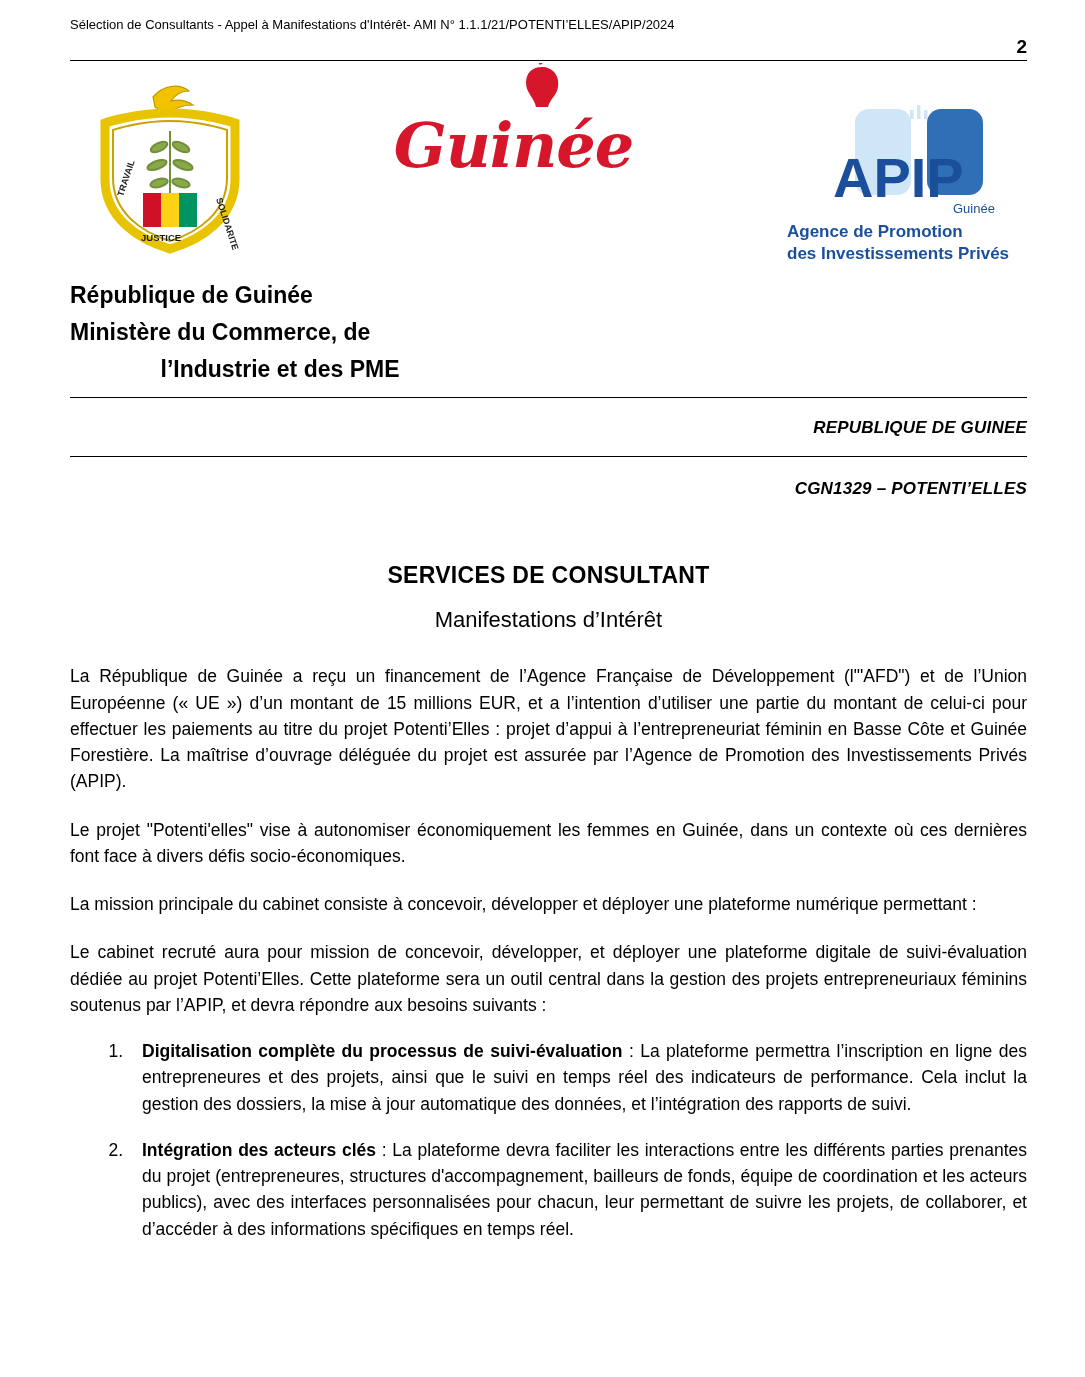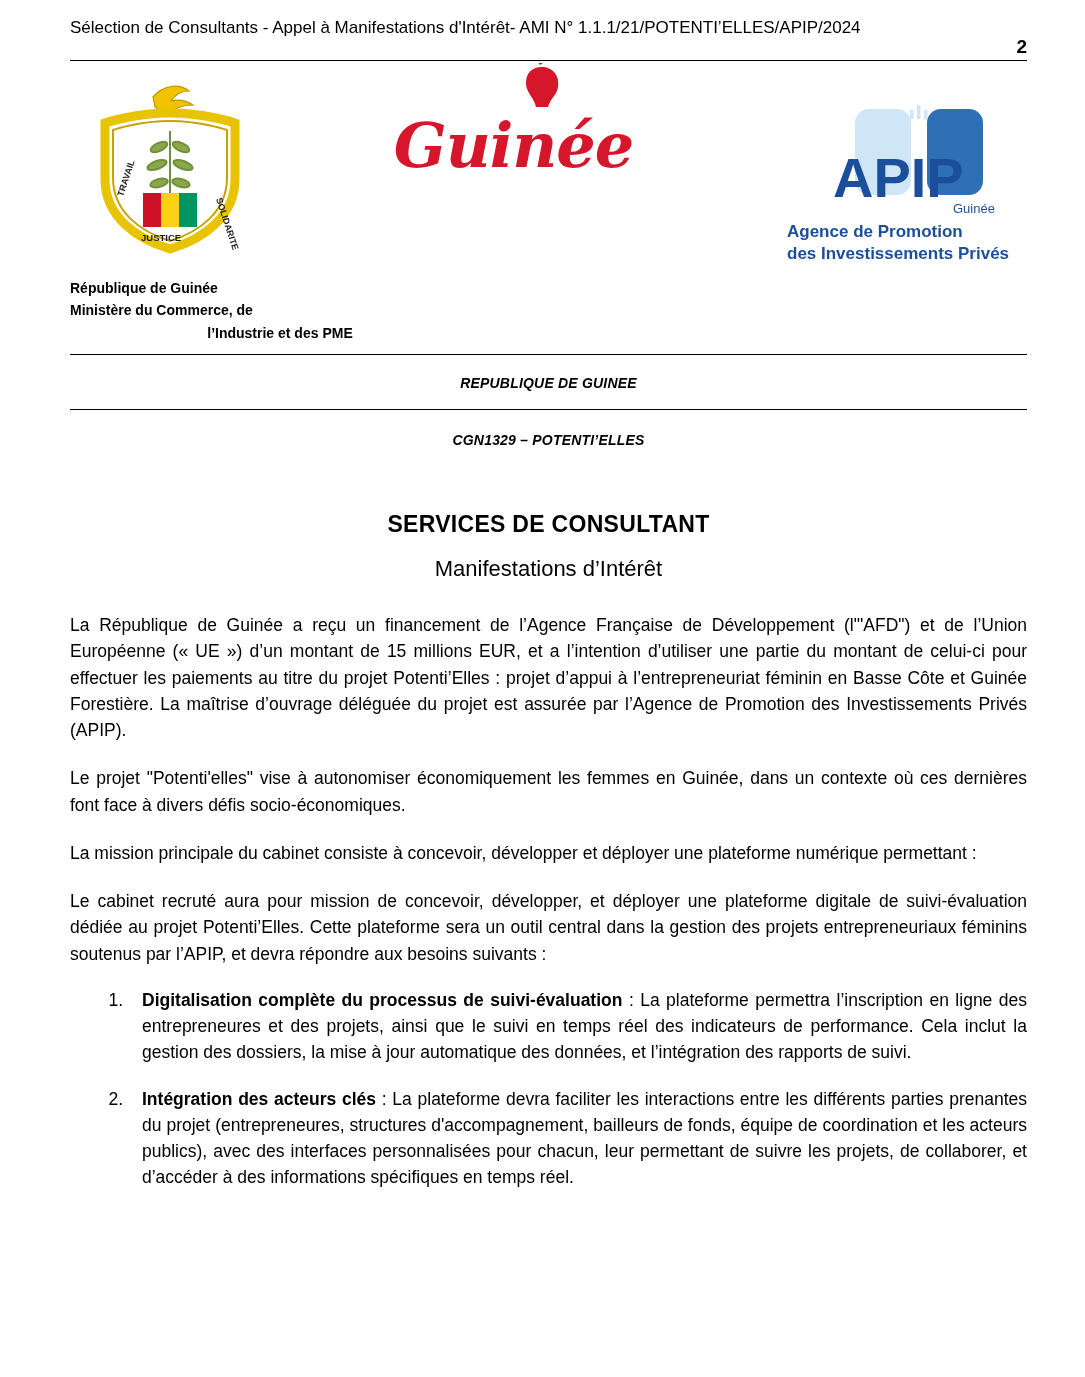--- a/index.html
+++ b/index.html
@@ -24,21 +24,21 @@
 
   
   .doc-header {
     display: flex;
     align-items: flex-start;
     justify-content: space-between;
     border-bottom: 1.6px solid #000;
     padding-bottom: 2px;
   }
   .doc-header-title {
-    font-size: 17px;
+    font-size: 13px;
     line-height: 1.42;
     max-width: 850px;
   }
   .doc-header-page {
     font-size: 19px;
     font-weight: 700;
     padding-left: 20px;
     padding-top: 20px;
   }
 
@@ -63,38 +63,38 @@
     color: #d6172b;
     letter-spacing: -1px;
     position: relative;
     transform: skewX(-6deg);
   }
 
   
   .ministry {
     margin-top: 6px;
     font-weight: 700;
-    font-size: 14px;
+    font-size: 23px;
     line-height: 1.6;
     width: 420px;
   }
   .ministry div:nth-child(1) { text-align: left; padding-left: 0px;}
   .ministry div:nth-child(2) { text-align: left; padding-left: 0px;}
   .ministry div:nth-child(3) { text-align: center; }
 
   
   .rule {
     border-top: 1.6px solid #000;
     margin: 10px 0 0 0;
   }
   .center-italic {
-    text-align: center;
+    text-align: right;
     font-weight: 700;
     font-style: italic;
-    font-size: 14px;
+    font-size: 17px;
     margin: 20px 0 18px 0;
     letter-spacing: 0.2px;
   }
   .center-italic.second { margin: 22px 0 18px 0; }
 
   
   .title-main {
     text-align: center;
     font-weight: 700;
     font-size: 23px;

